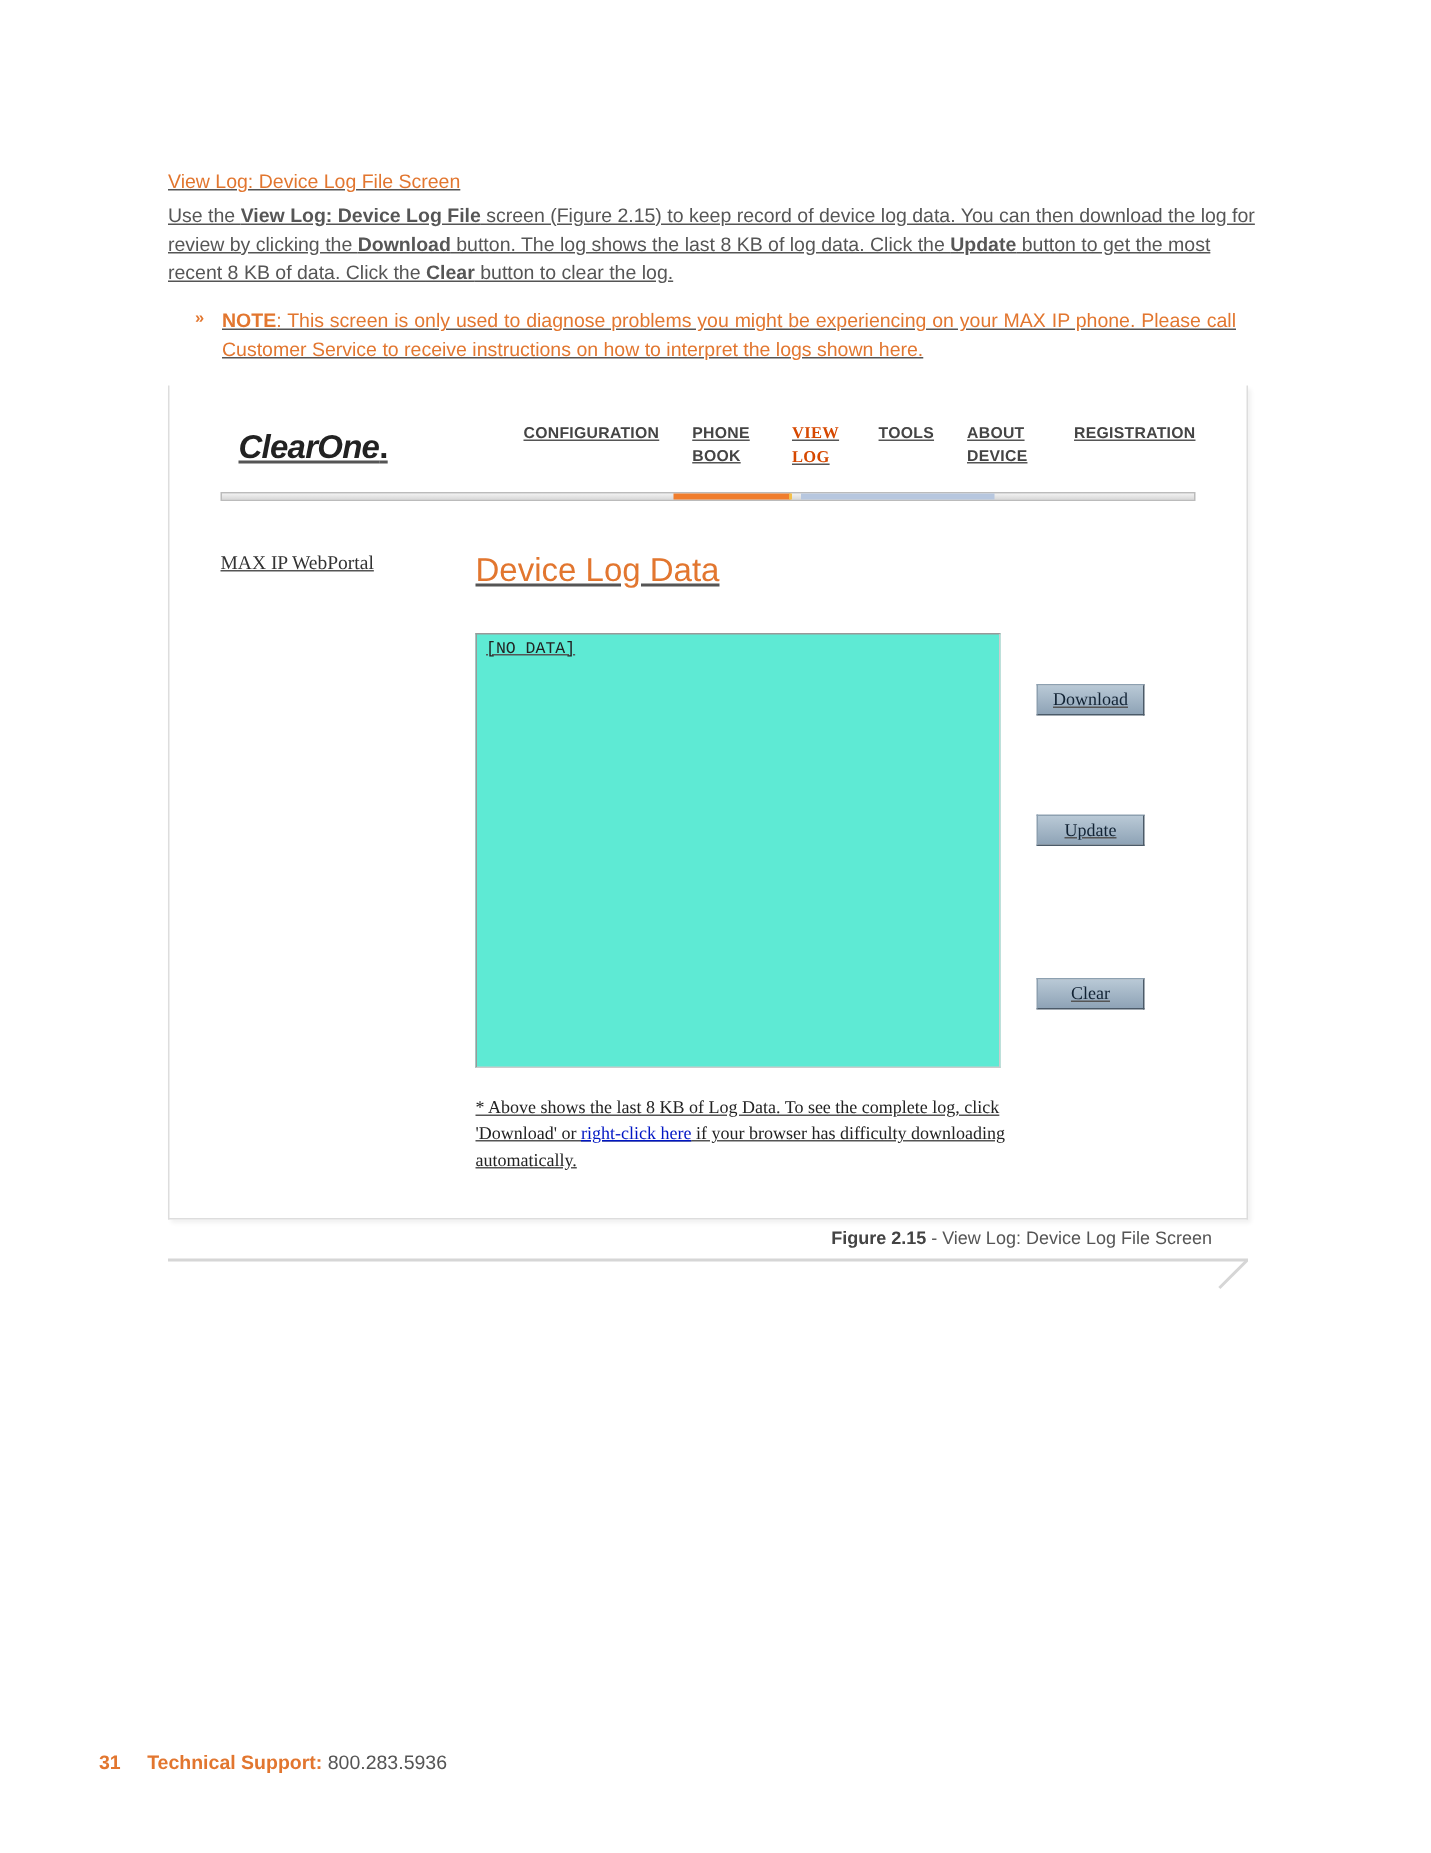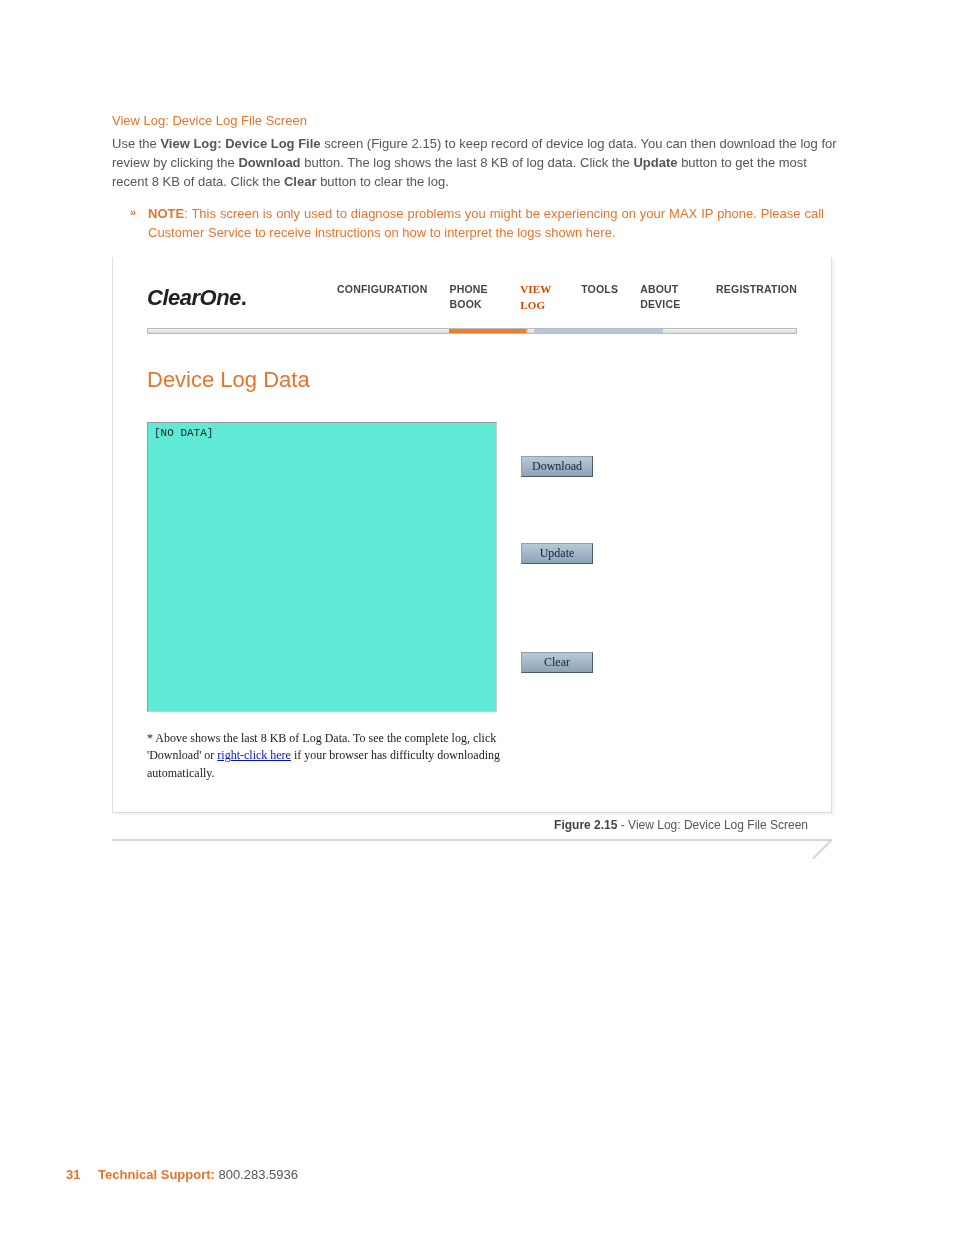--- a/index.html
+++ b/index.html
@@ -10,20 +10,21 @@
     background: #fff;
     color: #555;
     font-size: 13px;
     line-height: 1.45;
   }
   .page {
     width: 954px;
     height: 1235px;
     position: relative;
     padding: 112px 112px 60px 112px;
+    text-decoration: underline;
   }
   .section-heading {
     color: #e2762f;
     font-size: 13px;
     margin-bottom: 4px;
   }
   .intro-para {
     color: #565656;
     font-size: 13px;
   }
@@ -65,20 +66,21 @@
     align-items: center;
     padding: 25px 34px 8px 34px;
   }
   .logo {
     font-style: italic;
     font-weight: 800;
     font-size: 22px;
     color: #222;
     letter-spacing: -0.5px;
     flex: 0 0 170px;
+    margin-left: 12px;
   }
   .logo .dot { font-style: normal; }
   .menu {
     display: flex;
     gap: 22px;
     font-size: 10.5px;
     font-weight: bold;
     color: #444;
     font-family: Helvetica, Arial, sans-serif;
     margin-left: 20px;
@@ -249,20 +251,21 @@
         </div>
       </div>
 
       <div class="hr-bar">
         <div class="seg-orange" style="left:46.5%; width:12%;"></div>
         <div class="seg-yellow" style="left:58.3%;"></div>
         <div class="seg-blue" style="left:59.5%; width:20%;"></div>
       </div>
 
       <div class="fig-body">
+        <div class="fig-sidebar">MAX IP WebPortal</div>
         <div class="fig-main">
           <div class="fig-title">Device Log Data</div>
           <div class="log-area-row">
             <textarea class="log-textarea" readonly="" style="">[NO DATA]</textarea>
             <div class="btn-col">
               <button class="fig-btn">Download</button>
               <button class="fig-btn">Update</button>
               <button class="fig-btn clear">Clear</button>
             </div>
           </div>

